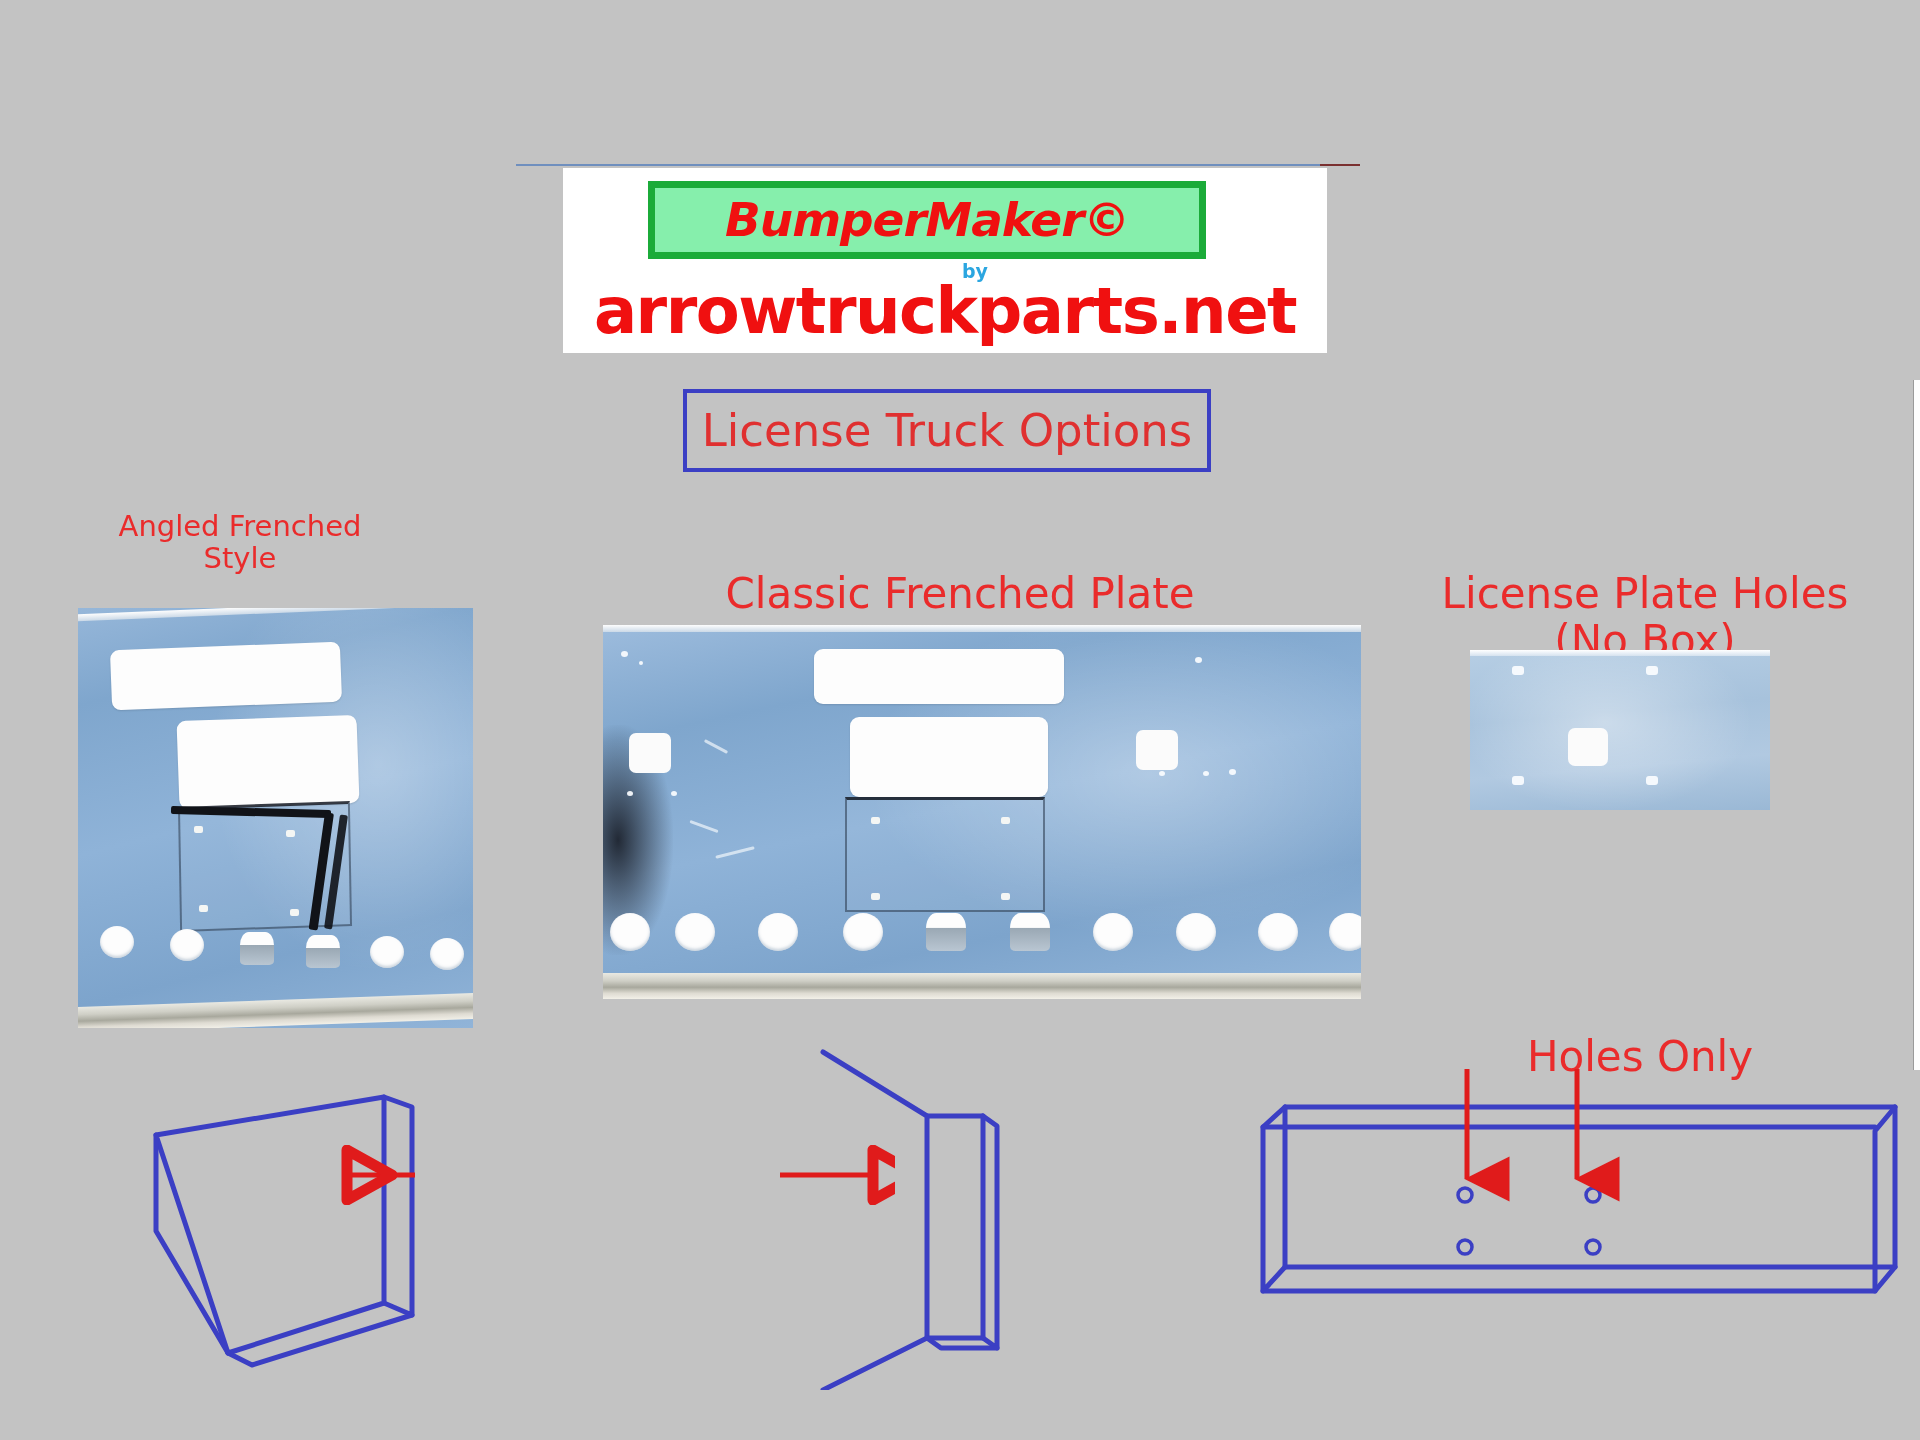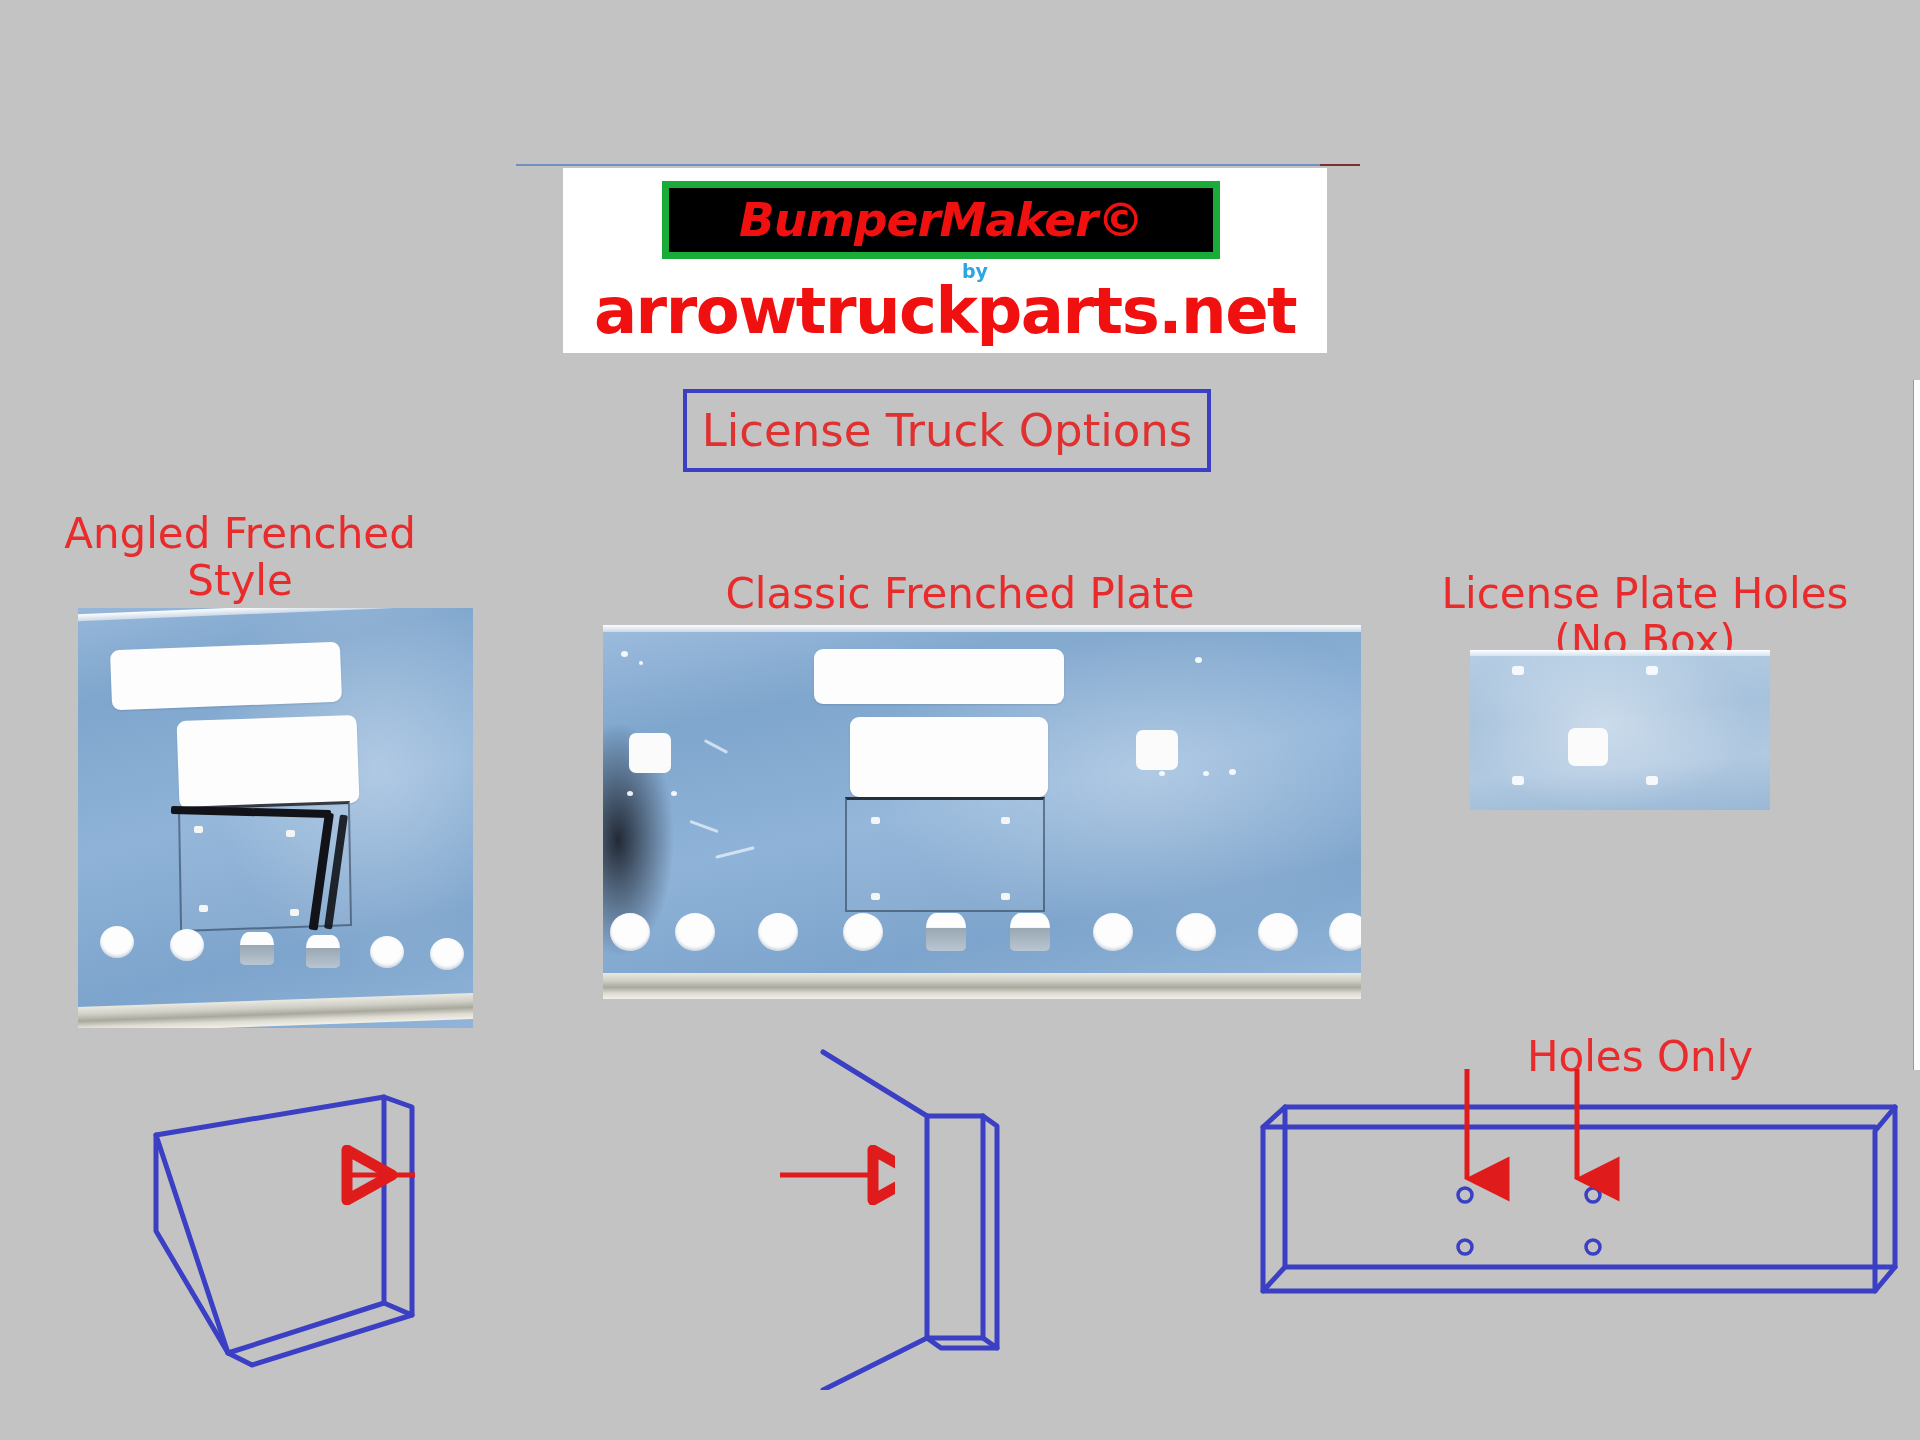--- a/index.html
+++ b/index.html
@@ -56,25 +56,25 @@
   .logo-card {
     position: absolute;
     left: 563px;
     top: 168px;
     width: 764px;
     height: 185px;
     background: #ffffff;
   }
   .logo-badge {
     position: absolute;
-    left: 99px;
+    left: 85px;
     top: 13px;
     width: 558px;
     height: 78px;
-    background: #000000;
+    background: #86efac;
     border: 7px solid #1bab39;
     box-sizing: border-box;
     display: flex;
     align-items: center;
     justify-content: center;
   }
   .logo-badge span {
     font-family: "DejaVu Sans", sans-serif;
     font-style: italic;
     font-weight: bold;
@@ -134,21 +134,21 @@
 
   
   .cap {
     position: absolute;
     font-family: "DejaVu Sans", sans-serif;
     color: #ea2b2b;
     text-align: center;
     line-height: 1.12;
     white-space: pre-line;
   }
-  .cap-angled  { left: 30px;   top: 510px;  width: 420px; font-size: 42px; }
+  .cap-angled  { left: 30px;   top: 510px;  width: 420px; font-size: 29px; }
   .cap-classic { left: 660px;  top: 570px;  width: 600px; font-size: 42px; }
   .cap-noBox   { left: 1410px; top: 570px;  width: 470px; font-size: 42px; }
   .cap-holes   { left: 1450px; top: 1013px; width: 380px; font-size: 42px; margin-top: 20px; }
 
   
   .photo {
     position: absolute;
     overflow: hidden;
     background: #8fb2d6;
   }

